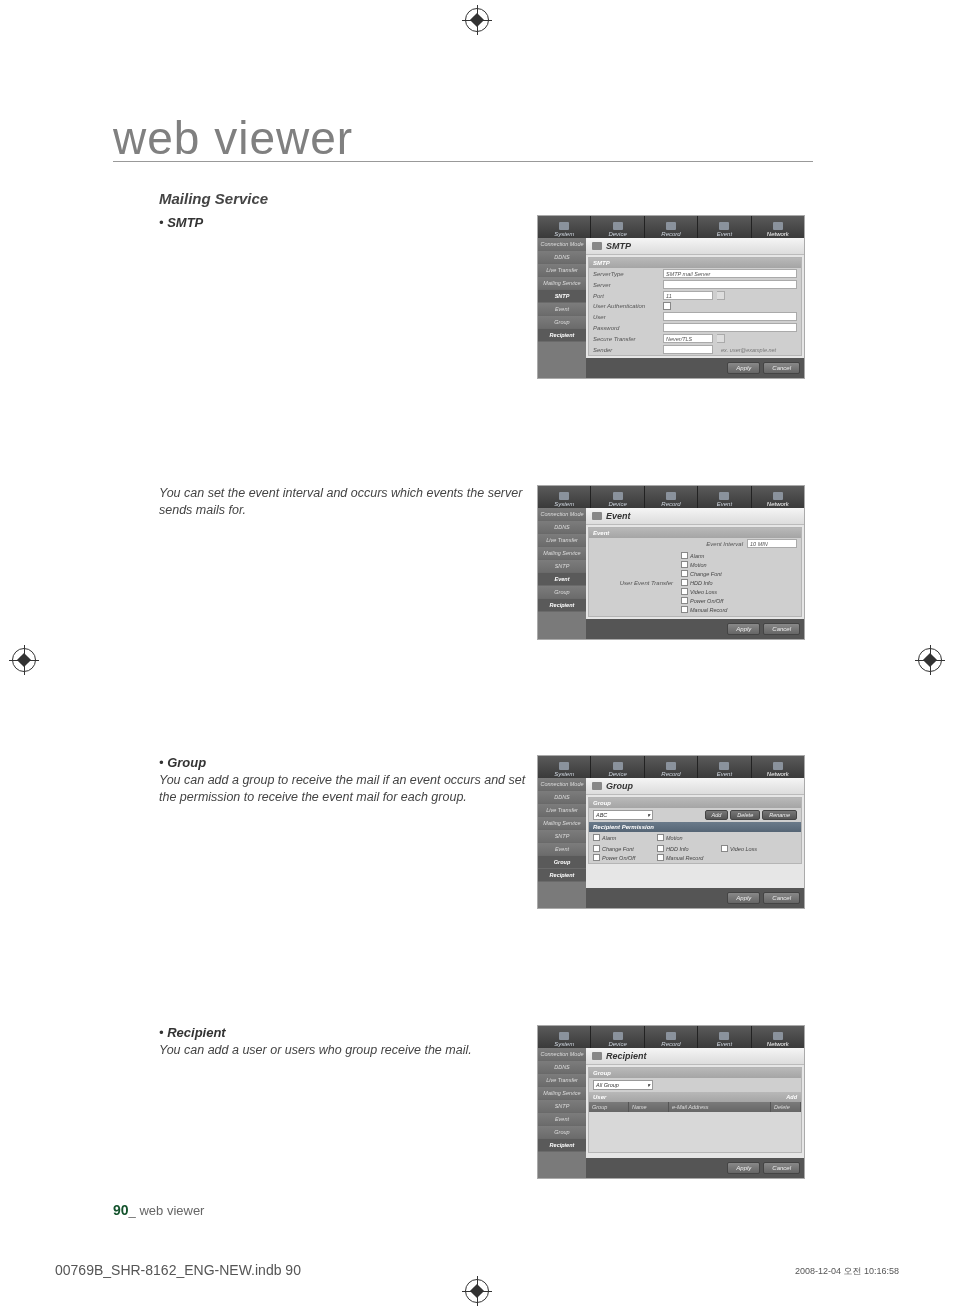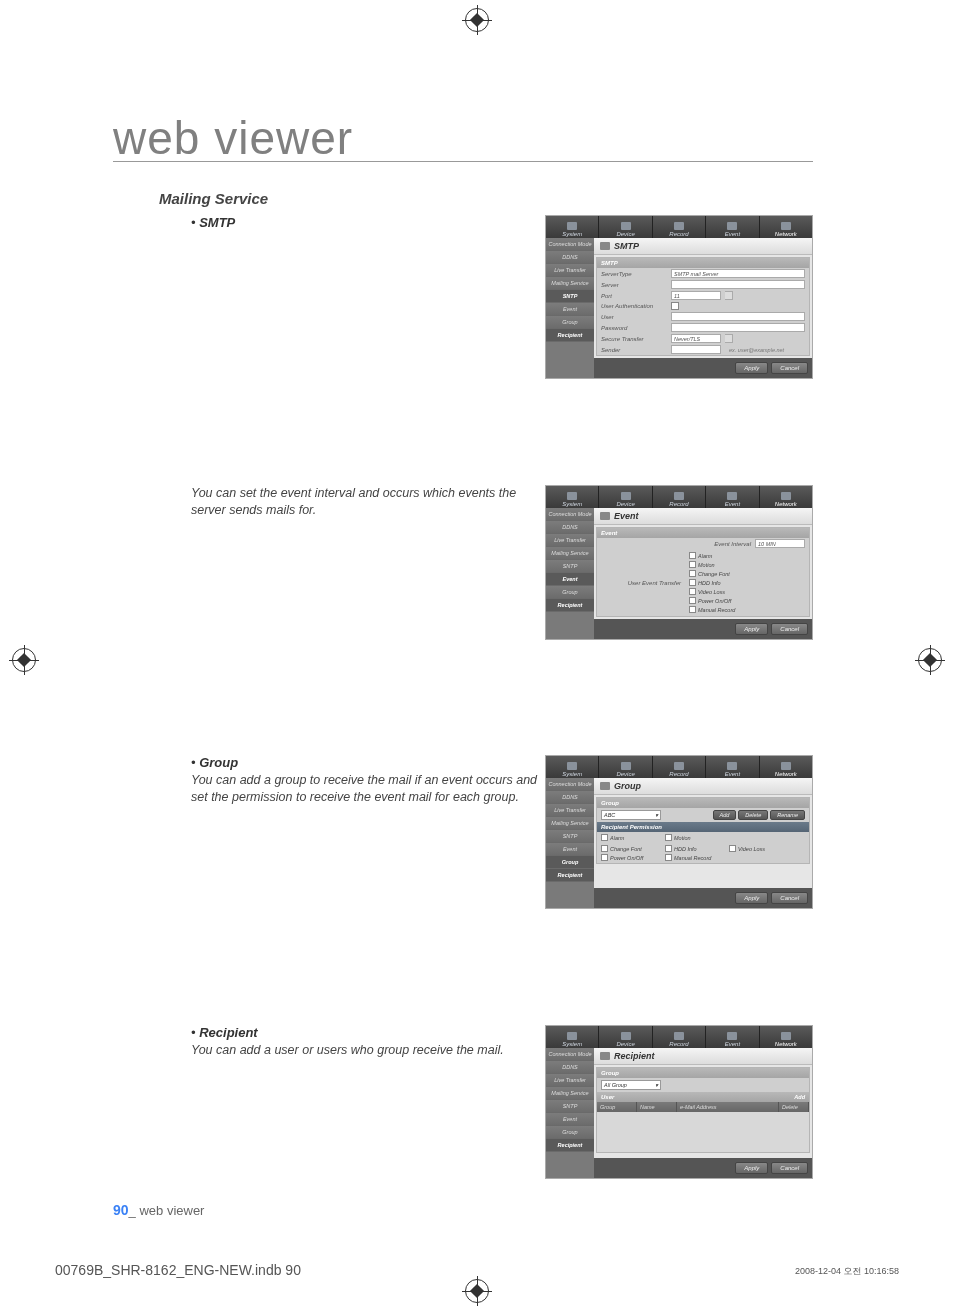--- a/index.html
+++ b/index.html
@@ -59,21 +59,20 @@
   .section-intro {
     font-size: 12.5px;
     color: #444;
     line-height: 1.35;
   }
   .block {
     margin-top: 12px;
     display: flex;
     gap: 2px;
     min-height: 170px;
-    margin-left: 32px;
   }
   .block.first { margin-top: 4px; }
   .text-col { width: 376px; }
   .sub-heading {
     font-size: 13px;
     color: #333;
     margin-bottom: 2px;
     font-weight: bold;
   }
   .sub-heading .bullet { font-weight: normal; }
@@ -154,21 +153,21 @@
   .uh-group{width:40px;}.uh-name{width:40px;}.uh-mail{flex:1;}.uh-del{width:30px;}
   .section-gap { height: 88px; }
 
   .page-num {
     position: absolute;
     left: 113px;
     bottom: 93px;
     font-size: 13px;
     color: #666;
   }
-  .page-num b { color:#3b82f6; font-size:14px;}
+  .page-num b { color:#14532d; font-size:14px;}
   .foot-file {
     position:absolute; left:55px; bottom:33px; font-size:14px; color:#555;
   }
   .foot-time {
     position:absolute; right:55px; bottom:33px; font-size:9px; color:#555;margin-top:12px;
   }
 </style>
 </head>
 <body>
 

